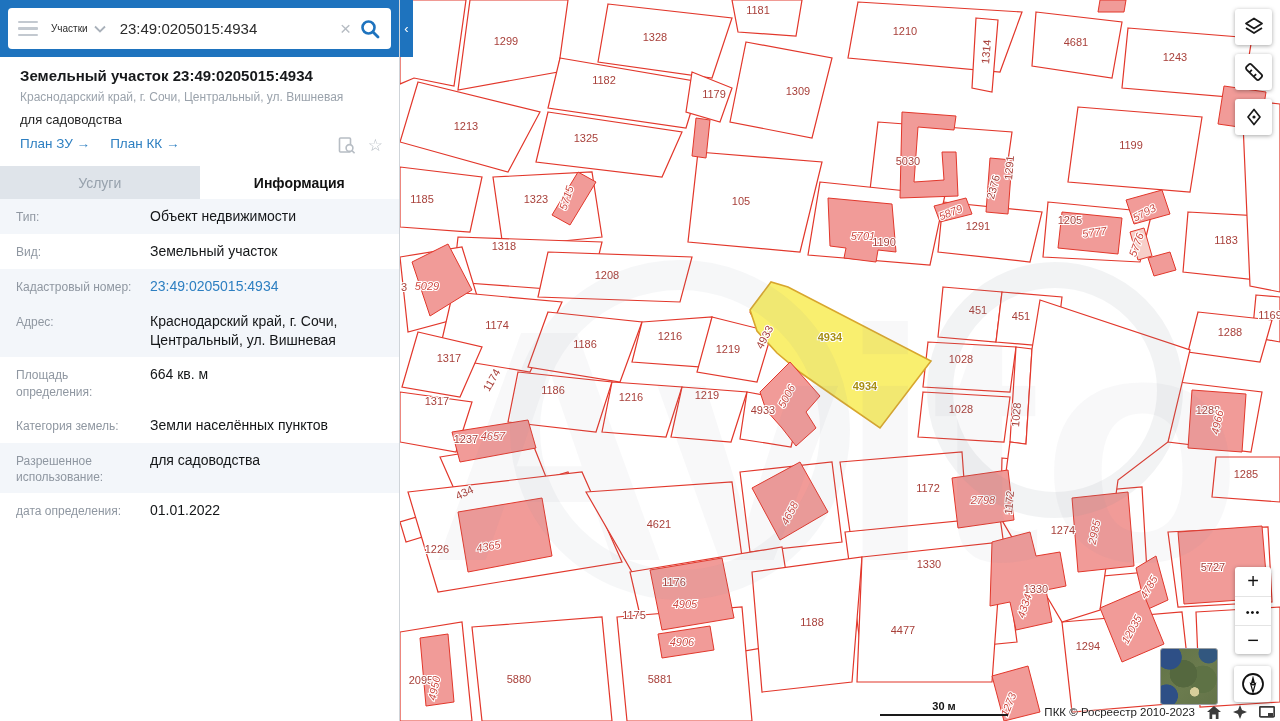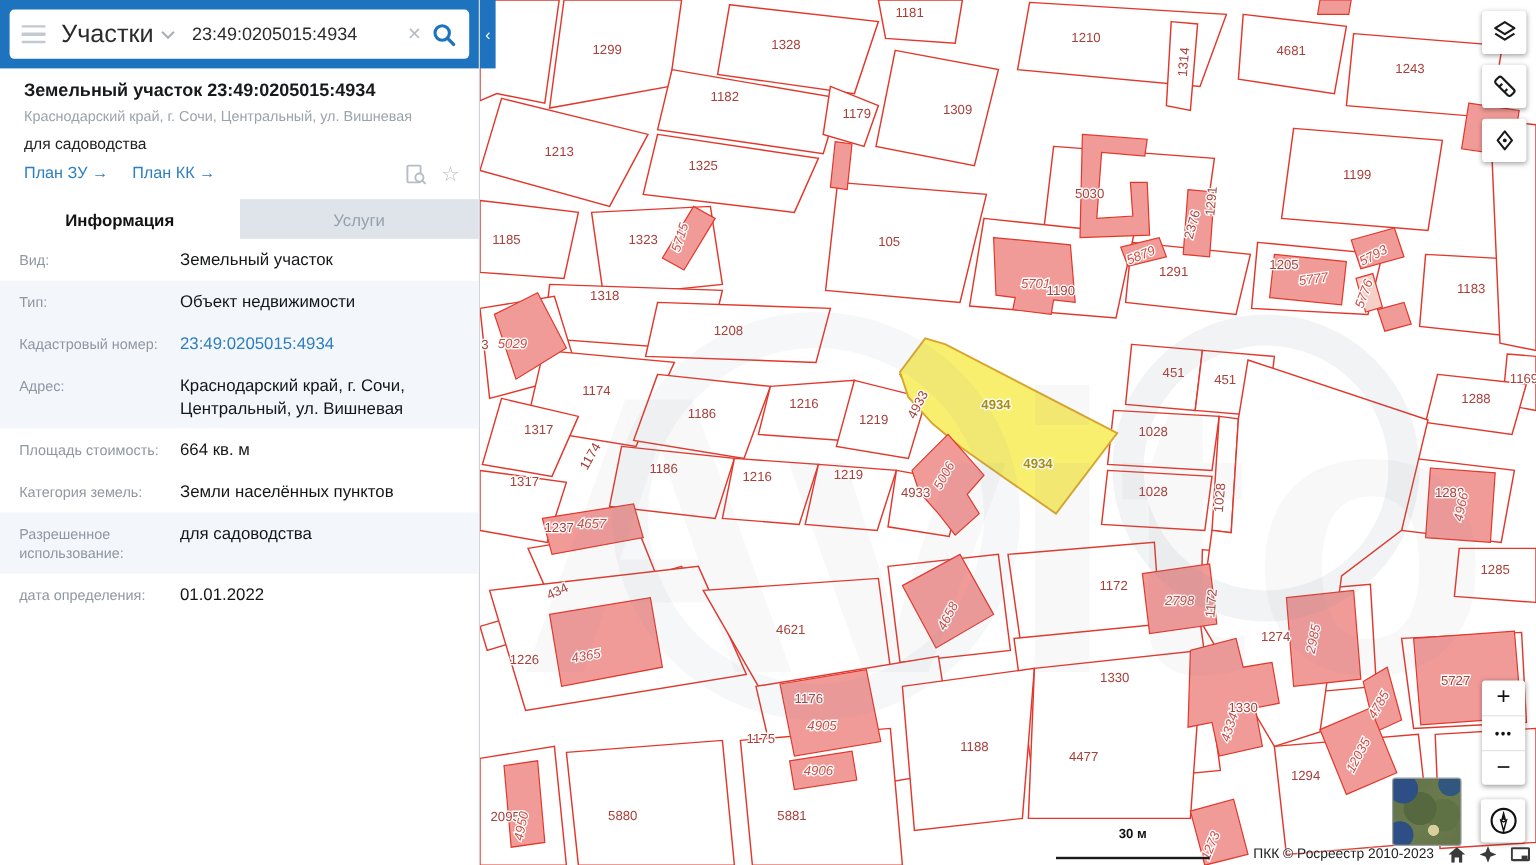--- a/index.html
+++ b/index.html
@@ -8,21 +8,21 @@
     width:1280px; height:721px; overflow:hidden; position:relative;
     background:#fff; font-family:"Liberation Sans", sans-serif;
   }
 
   
   #panel { position:absolute; left:0; top:0; width:400px; height:721px; background:#fff; border-right:1px solid #cfd4d9; z-index:5; }
   #topbar { height:57px; background:#1e73be; padding:8px; }
   #searchbox { height:41px; background:#fff; border-radius:4px; display:flex; align-items:center; padding:0 10px; }
   #hamburger { width:20px; display:flex; flex-direction:column; gap:4px; cursor:pointer; }
   #hamburger span { display:block; height:2.5px; background:#c3c9d0; border-radius:1px; }
-  #cat-label { margin-left:13px; font-size:21px; color:#2b2b2b; white-space:nowrap; cursor:pointer; }
+  #cat-label { margin-left:13px; font-size:10px; color:#2b2b2b; white-space:nowrap; cursor:pointer; }
   .chev { margin-left:6px; flex-shrink:0; }
   #query-input { border:none; outline:none; flex:1; min-width:0; margin-left:12px; font-size:15px; color:#2b2b2b; font-family:"Liberation Sans",sans-serif; background:transparent; }
   #clear-x { font-size:19px; color:#b6bcc3; padding:0 6px; cursor:pointer; line-height:1; }
   #search-go { margin-left:2px; cursor:pointer; display:flex; align-items:center; }
 
   #collapse-tab { position:absolute; left:400px; top:0; width:13px; height:57px; background:#1e73be; z-index:6; color:#fff; font-size:13px; display:flex; align-items:center; justify-content:center; cursor:pointer; }
 
   #obj-head { padding:10px 16px 0 20px; }
   #obj-title { font-size:15px; font-weight:bold; color:#17191b; }
   #obj-addr { font-size:12px; color:#9ba3ac; margin-top:6px; }
@@ -79,21 +79,21 @@
       radial-gradient(circle at 15% 15%, #2e4f86 0 18%, transparent 19%),
       radial-gradient(circle at 85% 8%, #32577f 0 14%, transparent 15%),
       radial-gradient(circle at 10% 85%, #2e4f86 0 16%, transparent 17%),
       radial-gradient(circle at 60% 78%, #d8cf9b 0 8%, transparent 9%),
       radial-gradient(circle at 40% 45%, #55683f 0 30%, transparent 31%),
       radial-gradient(circle at 75% 55%, #5e7245 0 26%, transparent 27%),
       linear-gradient(135deg, #617247, #6b7b4e 55%, #59694130);
     background-color:#66764a; }
 
   #scalebar { position:absolute; left:880px; bottom:5px; width:128px; text-align:center; z-index:8; }
-  #scale-text { font-size:11px; font-weight:bold; color:#111; margin-bottom:13px; }
+  #scale-text { font-size:11px; font-weight:bold; color:#111; margin-bottom:2px; }
   #scale-line { border-bottom:2.5px solid #1a1a1a; width:100%; }
 
   #attribution { position:absolute; right:5px; bottom:2px; display:flex; align-items:center; gap:12px; z-index:10;
                  font-size:11.5px; color:#222; text-shadow:0 0 2px #fff, 0 0 2px #fff; }
   #attribution svg { display:block; cursor:pointer; }
 </style>
 </head>
 <body>
 
 <div id="panel">
@@ -131,43 +131,43 @@
             <rect x="1.5" y="2" width="11" height="14" rx="1" fill="none" stroke="#b7bdc4" stroke-width="1.6"></rect>
             <circle cx="11.5" cy="12" r="3.4" fill="#fff" stroke="#b7bdc4" stroke-width="1.6"></circle>
             <line x1="14" y1="14.6" x2="16.6" y2="17.2" stroke="#b7bdc4" stroke-width="1.6"></line>
           </svg>
         <span id="star-icon">☆</span>
       </div>
     </div>
   </div>
 
   <div id="tabs">
+    <div class="tab inactive">Услуги</div>
     <div class="tab active">Информация</div>
-    <div class="tab inactive">Услуги</div>
   </div>
 
   <div id="info-rows">
+      <div class="row odd">
+        <div class="rl">Тип:</div>
+        <div class="rv">Объект недвижимости</div>
+      </div>
       <div class="row">
         <div class="rl">Вид:</div>
         <div class="rv">Земельный участок</div>
       </div>
       <div class="row odd">
-        <div class="rl">Тип:</div>
-        <div class="rv">Объект недвижимости</div>
-      </div>
-      <div class="row odd">
         <div class="rl">Кадастровый номер:</div>
         <div class="rv link">23:49:0205015:4934</div>
       </div>
       <div class="row odd">
         <div class="rl">Адрес:</div>
         <div class="rv">Краснодарский край, г. Сочи, Центральный, ул. Вишневая</div>
       </div>
       <div class="row">
-        <div class="rl">Площадь стоимость:</div>
+        <div class="rl">Площадь определения:</div>
         <div class="rv">664 кв. м</div>
       </div>
       <div class="row">
         <div class="rl">Категория земель:</div>
         <div class="rv">Земли населённых пунктов</div>
       </div>
       <div class="row odd">
         <div class="rl">Разрешенное использование:</div>
         <div class="rv">для садоводства</div>
       </div>

